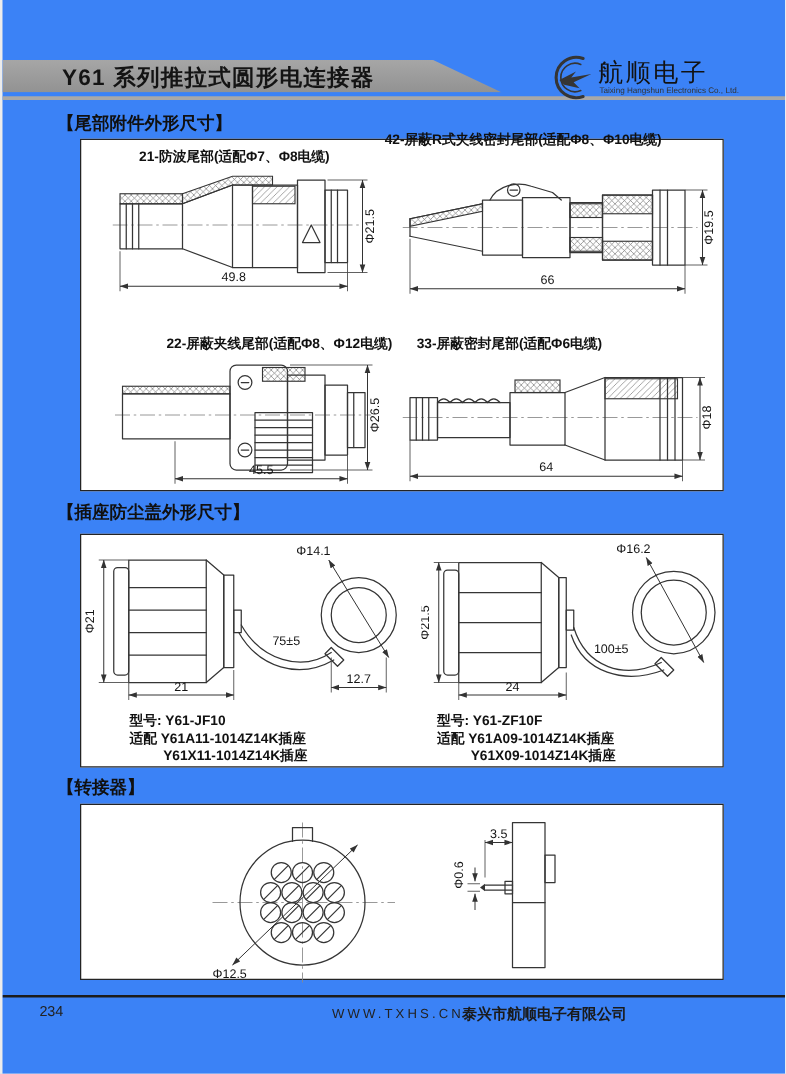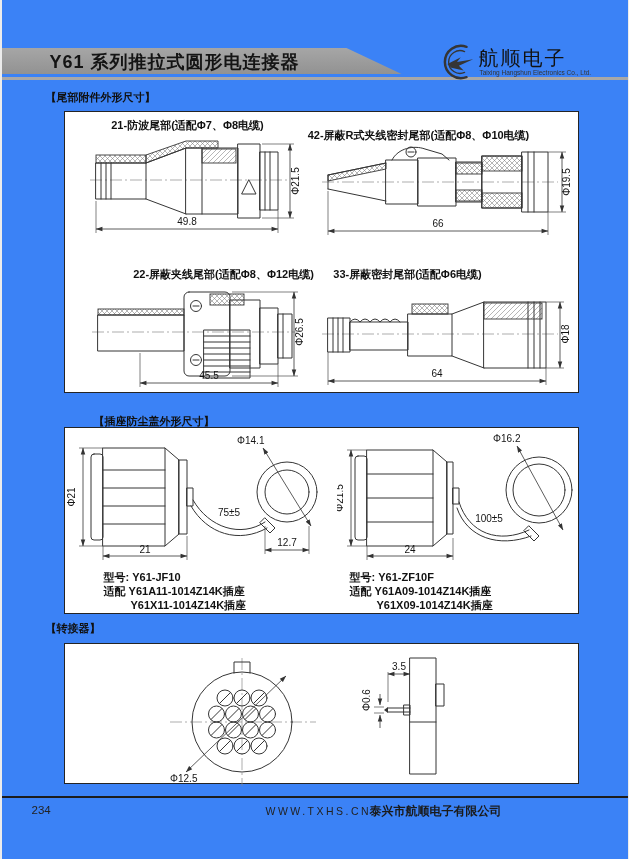--- a/index.html
+++ b/index.html
@@ -12,28 +12,28 @@
           clip-path:polygon(0 0,345px 0,400px 100%,0 100%);}
   .banner-title{position:absolute;left:48px;top:50px;font-size:18px;font-weight:bold;
                 letter-spacing:1px;color:#141414;white-space:nowrap;}
   .banner-strip{position:absolute;left:0;top:77px;width:629px;height:3px;background:#a8a8a8;}
   .logo-icon{position:absolute;left:436px;top:43px;width:38px;height:38px;}
   .logo-name{position:absolute;left:477px;top:45px;font-size:20px;font-weight:normal;
              letter-spacing:2px;color:#121212;white-space:nowrap;}
   .logo-sub{position:absolute;left:478px;top:69px;font-size:6.5px;color:#333;white-space:nowrap;}
 
   
-  .sec-title{position:absolute;font-size:11px;font-weight:bold;color:#101010;white-space:nowrap;font-family:Liberation Mono, monospace;}
-  #t1{left:44px;top:90px;} #t2{left:44px;top:414px;margin-left:48px;} #t3{left:44px;top:621px;}
+  .sec-title{position:absolute;font-size:14px;font-weight:bold;color:#101010;white-space:nowrap;font-family:Liberation Mono, monospace;}
+  #t1{left:44px;top:90px;} #t2{left:44px;top:401px;} #t3{left:44px;top:621px;}
   .box{position:absolute;left:62px;width:515px;border:1.6px solid #242424;background:#fff;box-sizing:border-box;}
   #box1{top:111px;height:282px;} #box2{top:427px;height:187px;} #box3{top:643px;height:141px;}
 
   .draw-label{position:absolute;font-size:11px;font-weight:bold;color:#111;
               white-space:nowrap;transform:translateX(-50%);text-align:right;}
-  #lbl1{left:186px;top:118px;} #lbl2{left:417px;top:128px;}
+  #lbl1{left:186px;top:118px;} #lbl2{left:417px;top:104px;}
   #lbl3{left:222px;top:267px;} #lbl4{left:406px;top:267px;}
 
   .draw{position:absolute;}
   #d1{left:88px;top:136px;}  #d2{left:320px;top:138px;}
   #d3{left:90px;top:286px;}  #d4{left:320px;top:288px;}
   #d5{left:65px;top:432px;}  #d6{left:335px;top:428px;}
   #d7{left:162px;top:648px;} #d8{left:356px;top:650px;}
 
   .model-block{position:absolute;font-size:11px;font-weight:bold;color:#111;
                line-height:14px;white-space:nowrap;}

